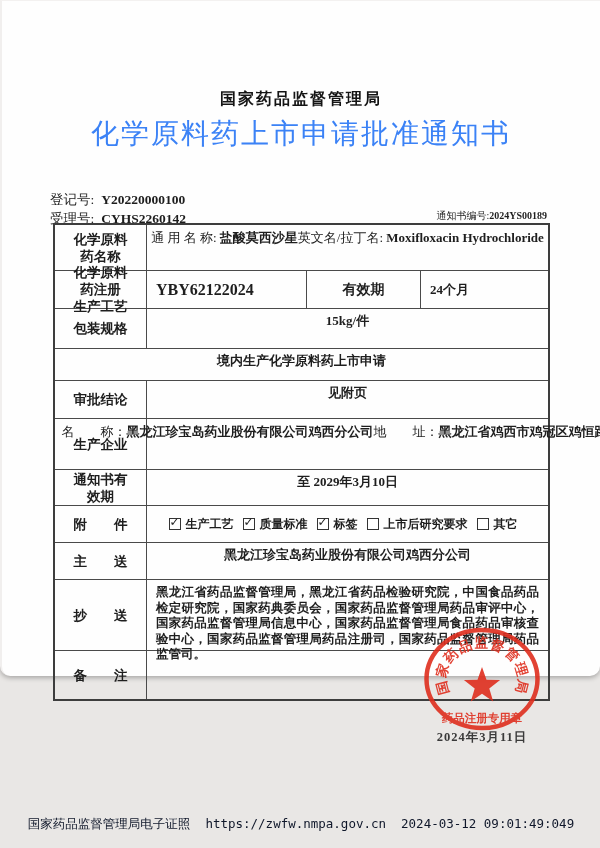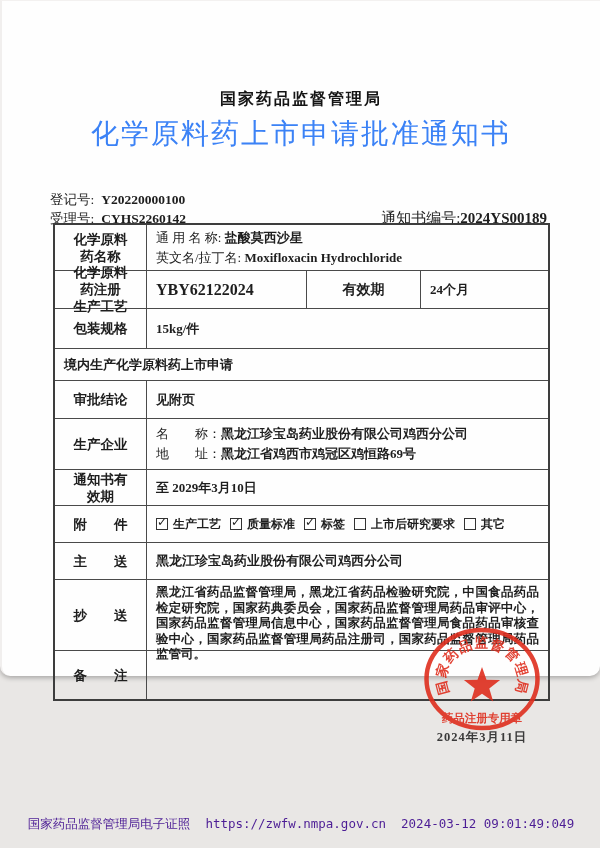--- a/index.html
+++ b/index.html
@@ -21,35 +21,35 @@
     font-family:"Liberation Sans","DejaVu Sans",sans-serif;
     font-weight:700; font-size:16px; letter-spacing:2px; color:#141414;
   }
   .doc-title {
     position:absolute; left:0; top:114px; width:100%; text-align:center;
     font-size:28px; letter-spacing:2px; color:#3b82f6;
   }
   .meta { position:absolute; left:48px; top:189px; font-size:13.5px; line-height:19px; }
   .meta .lab { margin-right:7px; }
   .v { font-weight:700; }
-  .notice-no { position:absolute; right:53px; top:208px; font-size:15px; }
+  .notice-no { position:absolute; right:53px; top:208px; font-size:10px; }
 
   .doc-table {
     position:absolute; left:51px; top:222px; width:497px;
     border:2px solid #3d3d3d; box-sizing:border-box; background:transparent;
   }
   .row { display:flex; border-top:1px solid #4a4a4a; box-sizing:border-box; }
   .row:first-child { border-top:none; }
   .label-cell {
     width:92px; flex:none; border-right:1px solid #4a4a4a; box-sizing:border-box;
     display:flex; align-items:center; justify-content:center; text-align:center;
     font-weight:700; font-size:13.5px; line-height:17px; padding:16px;
   }
   .value-cell {
-    flex:1; display:flex; flex-direction:column; justify-content:center;
+    flex:1; display:flex; flex-direction:row; justify-content:center;
     padding:3px 9px; font-size:13px; box-sizing:border-box; min-width:0;
   }
   .value-cell .line { line-height:20px; white-space:nowrap; }
   .sub { display:flex; flex:1; padding:0; }
   .c-std { width:160px; border-right:1px solid #4a4a4a; display:flex; align-items:center; padding:0 9px; box-sizing:border-box; }
   .c-vlab { width:114px; border-right:1px solid #4a4a4a; display:flex; align-items:center; justify-content:center; font-weight:700; font-size:14px; box-sizing:border-box; }
   .c-vval { flex:1; display:flex; align-items:center; padding:0 9px; box-sizing:border-box; font-size:13px; }
   .cc-text { font-size:12.5px; line-height:15.5px; text-align:justify; font-weight:600; }
 
   .attach-line { display:flex; font-size:12px; font-weight:600; white-space:nowrap; }
@@ -64,21 +64,21 @@
   }
 
   .stamp { position:absolute; left:419px; top:619px; width:122px; height:116px; z-index:3; opacity:.9; pointer-events:none; }
   .stamp-date {
     position:absolute; left:415px; top:728px; width:130px; text-align:center;
     font-size:12.5px; font-weight:600; color:#3a3a3a; z-index:2; letter-spacing:1px;
   }
   .footer {
     position:absolute; left:0; top:815px; width:100%; text-align:center;
     font-family:"DejaVu Sans Mono",monospace; font-size:12.5px;
-    color:#4c1d95; white-space:pre; z-index:1;
+    color:#0f172a; white-space:pre; z-index:1;
   }
 </style>
 </head>
 <body>
 
 <div class="page">
 
   <div class="agency">国家药品监督管理局</div>
   <div class="doc-title">化学原料药上市申请批准通知书</div>
 

